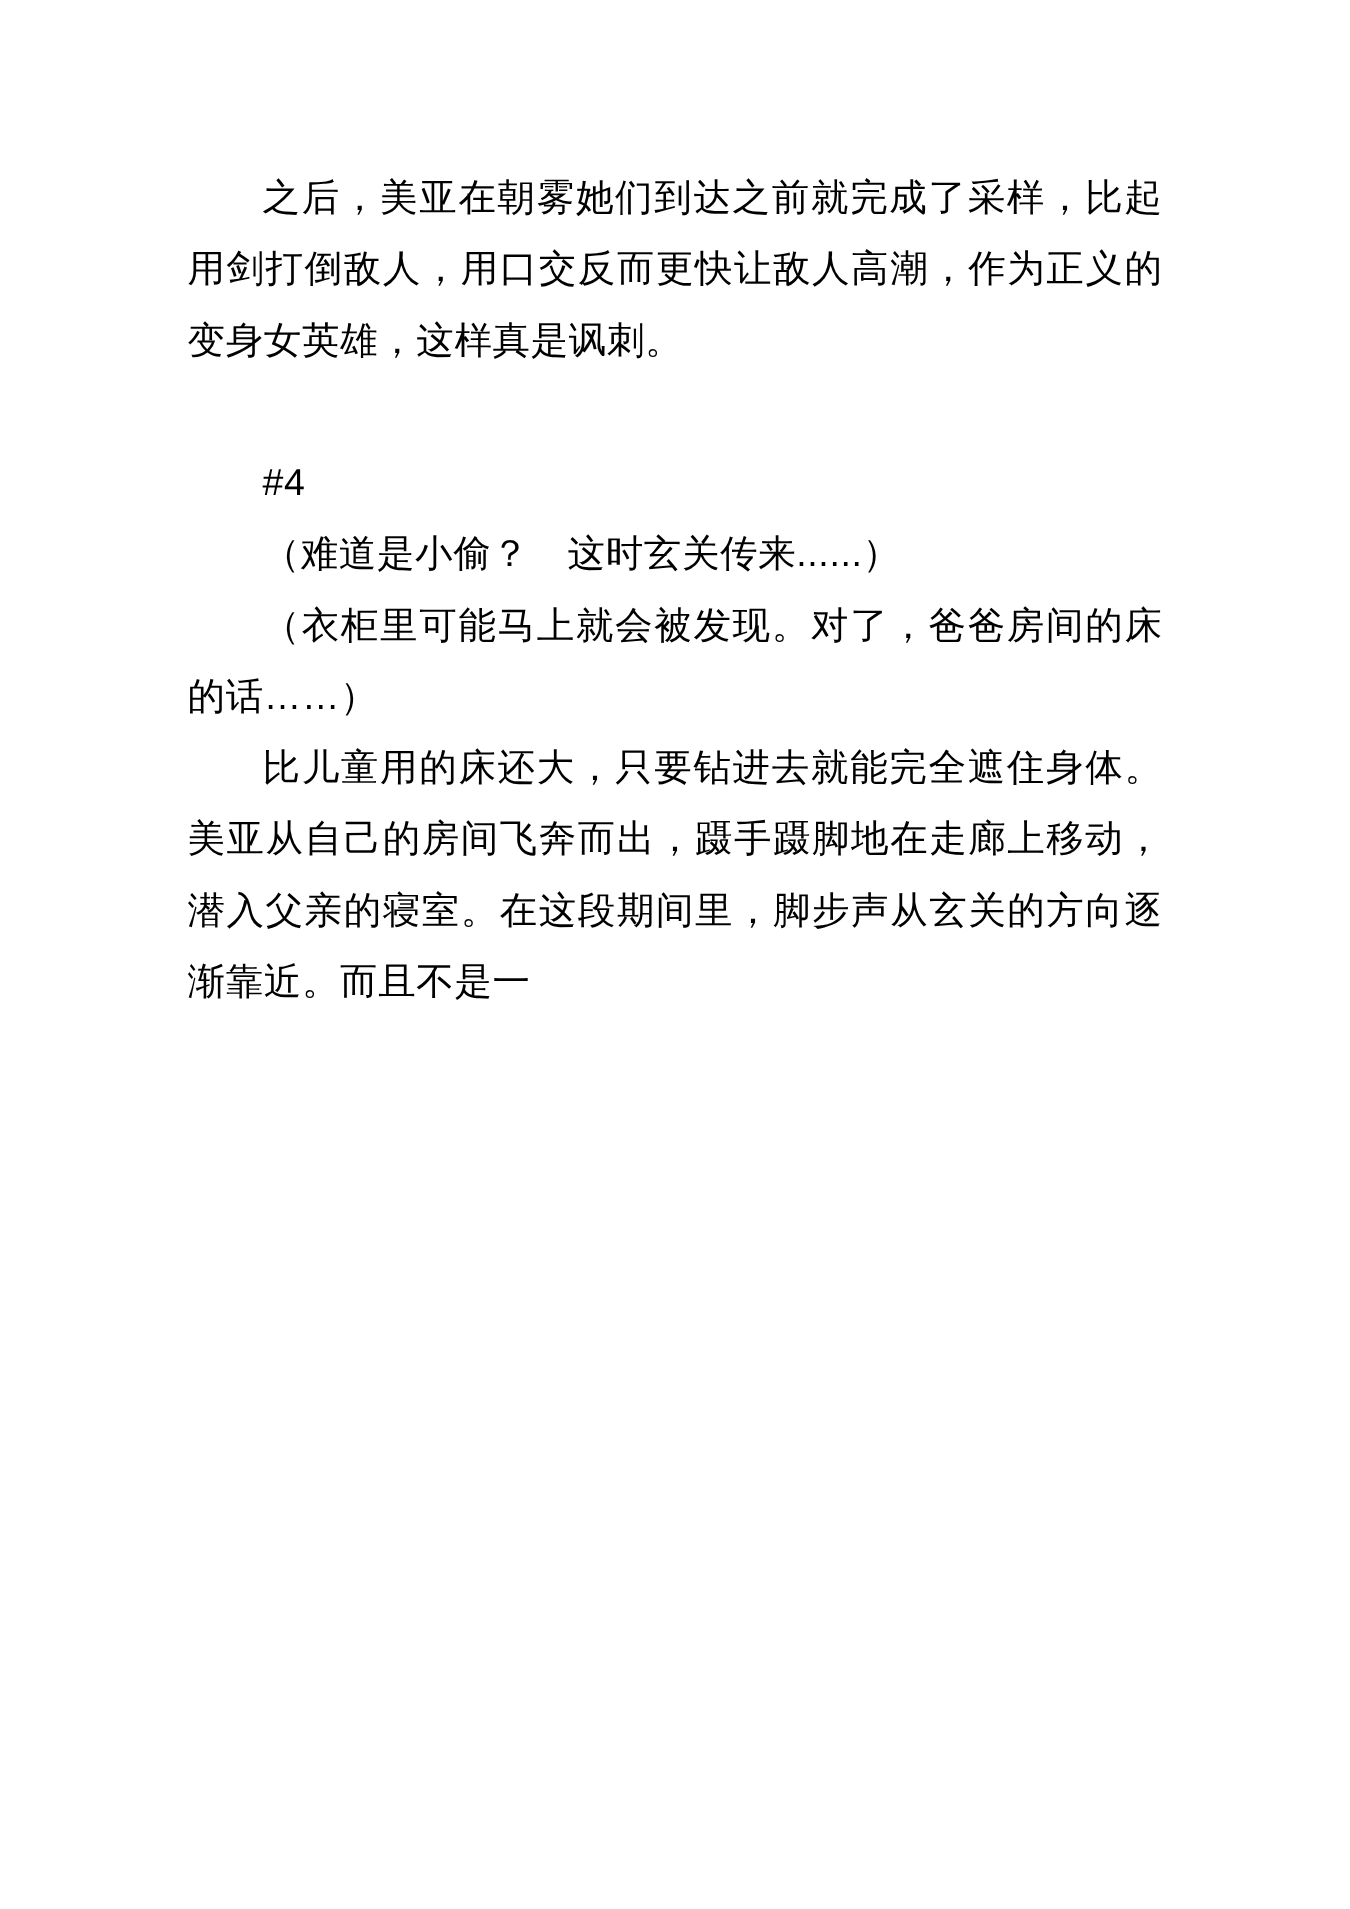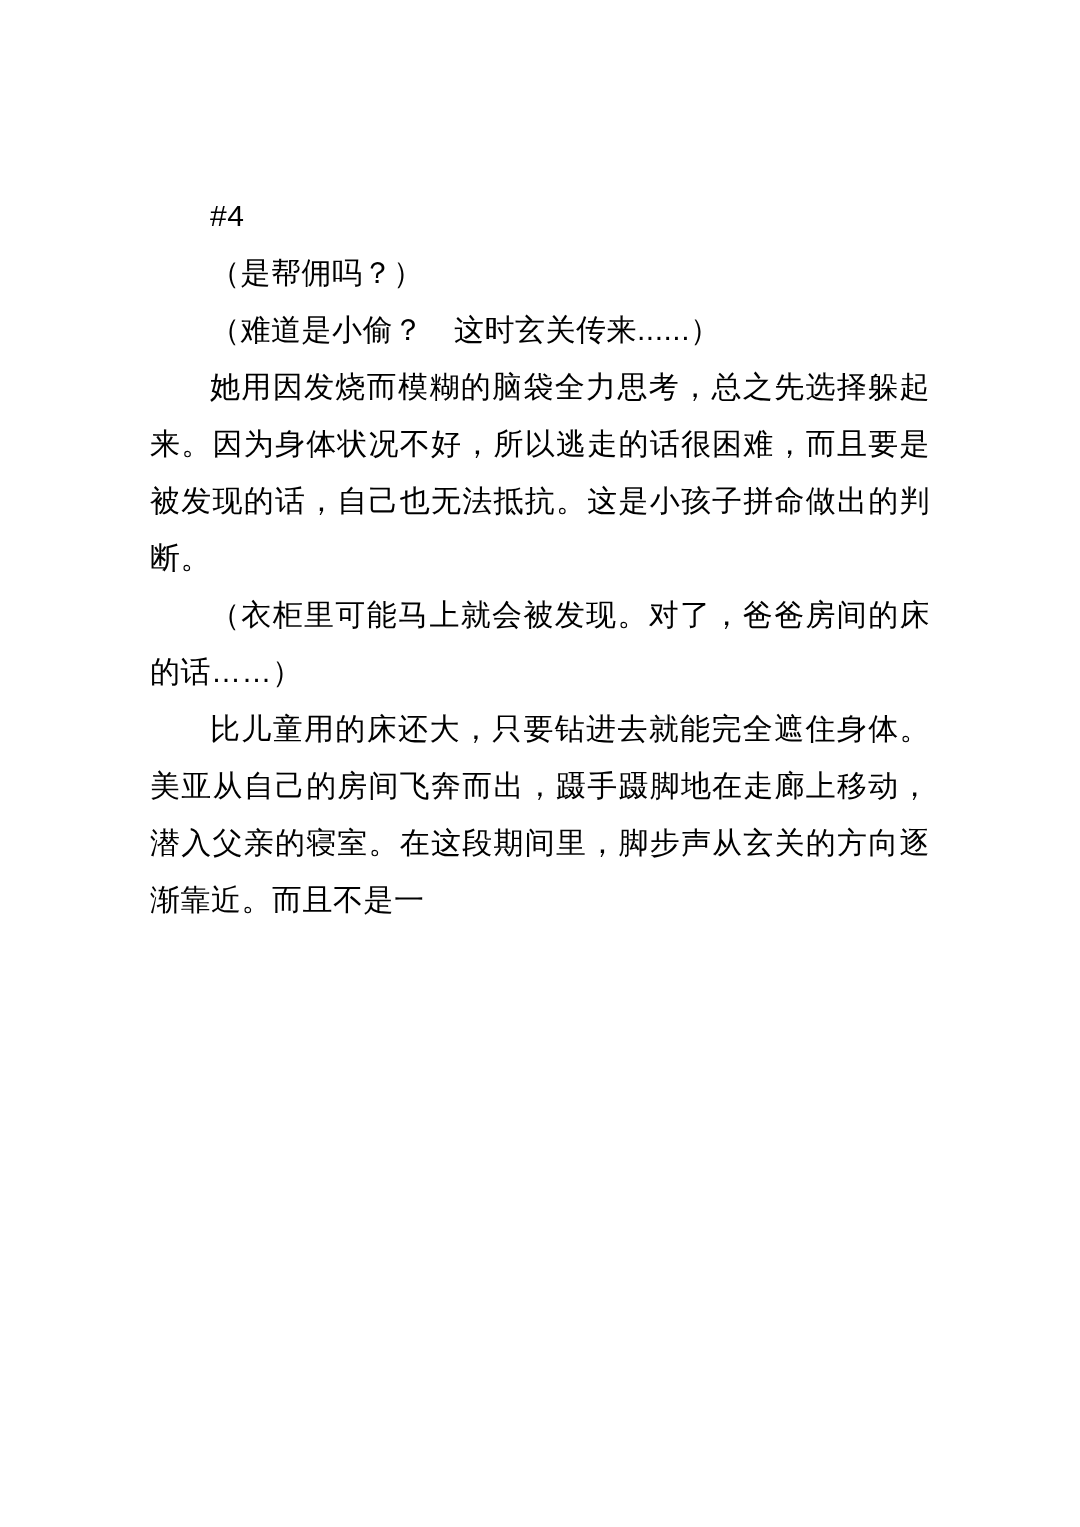--- a/index.html
+++ b/index.html
@@ -32,27 +32,26 @@
   }
   .page p.section-heading {
     margin-top: 57px; 
     text-align: left;
   }
 </style>
 </head>
 <body>
 
 <div class="page">
+  <p>之后，美亚在朝雾她们到达之前就完成了采样，比起用剑打倒敌人，用口交反而更快让敌人高潮，作为正义的变身女英雄，这样真是讽刺。</p>
 
   <p class="section-heading">#4</p>
 
 
-  <p>（是帮佣吗？）</p>
 
 
   <p>（难道是小偷？　这时玄关传来......）</p>
 
-  <p>她用因发烧而模糊的脑袋全力思考，总之先选择躲起来。因为身体状况不好，所以逃走的话很困难，而且要是被发现的话，自己也无法抵抗。这是小孩子拼命做出的判断。</p>
 
   <p>（衣柜里可能马上就会被发现。对了，爸爸房间的床的话……）</p>
 
   <p>比儿童用的床还大，只要钻进去就能完全遮住身体。美亚从自己的房间飞奔而出，蹑手蹑脚地在走廊上移动，潜入父亲的寝室。在这段期间里，脚步声从玄关的方向逐渐靠近。而且不是一</p>
 </div>
 
 </body></html>

